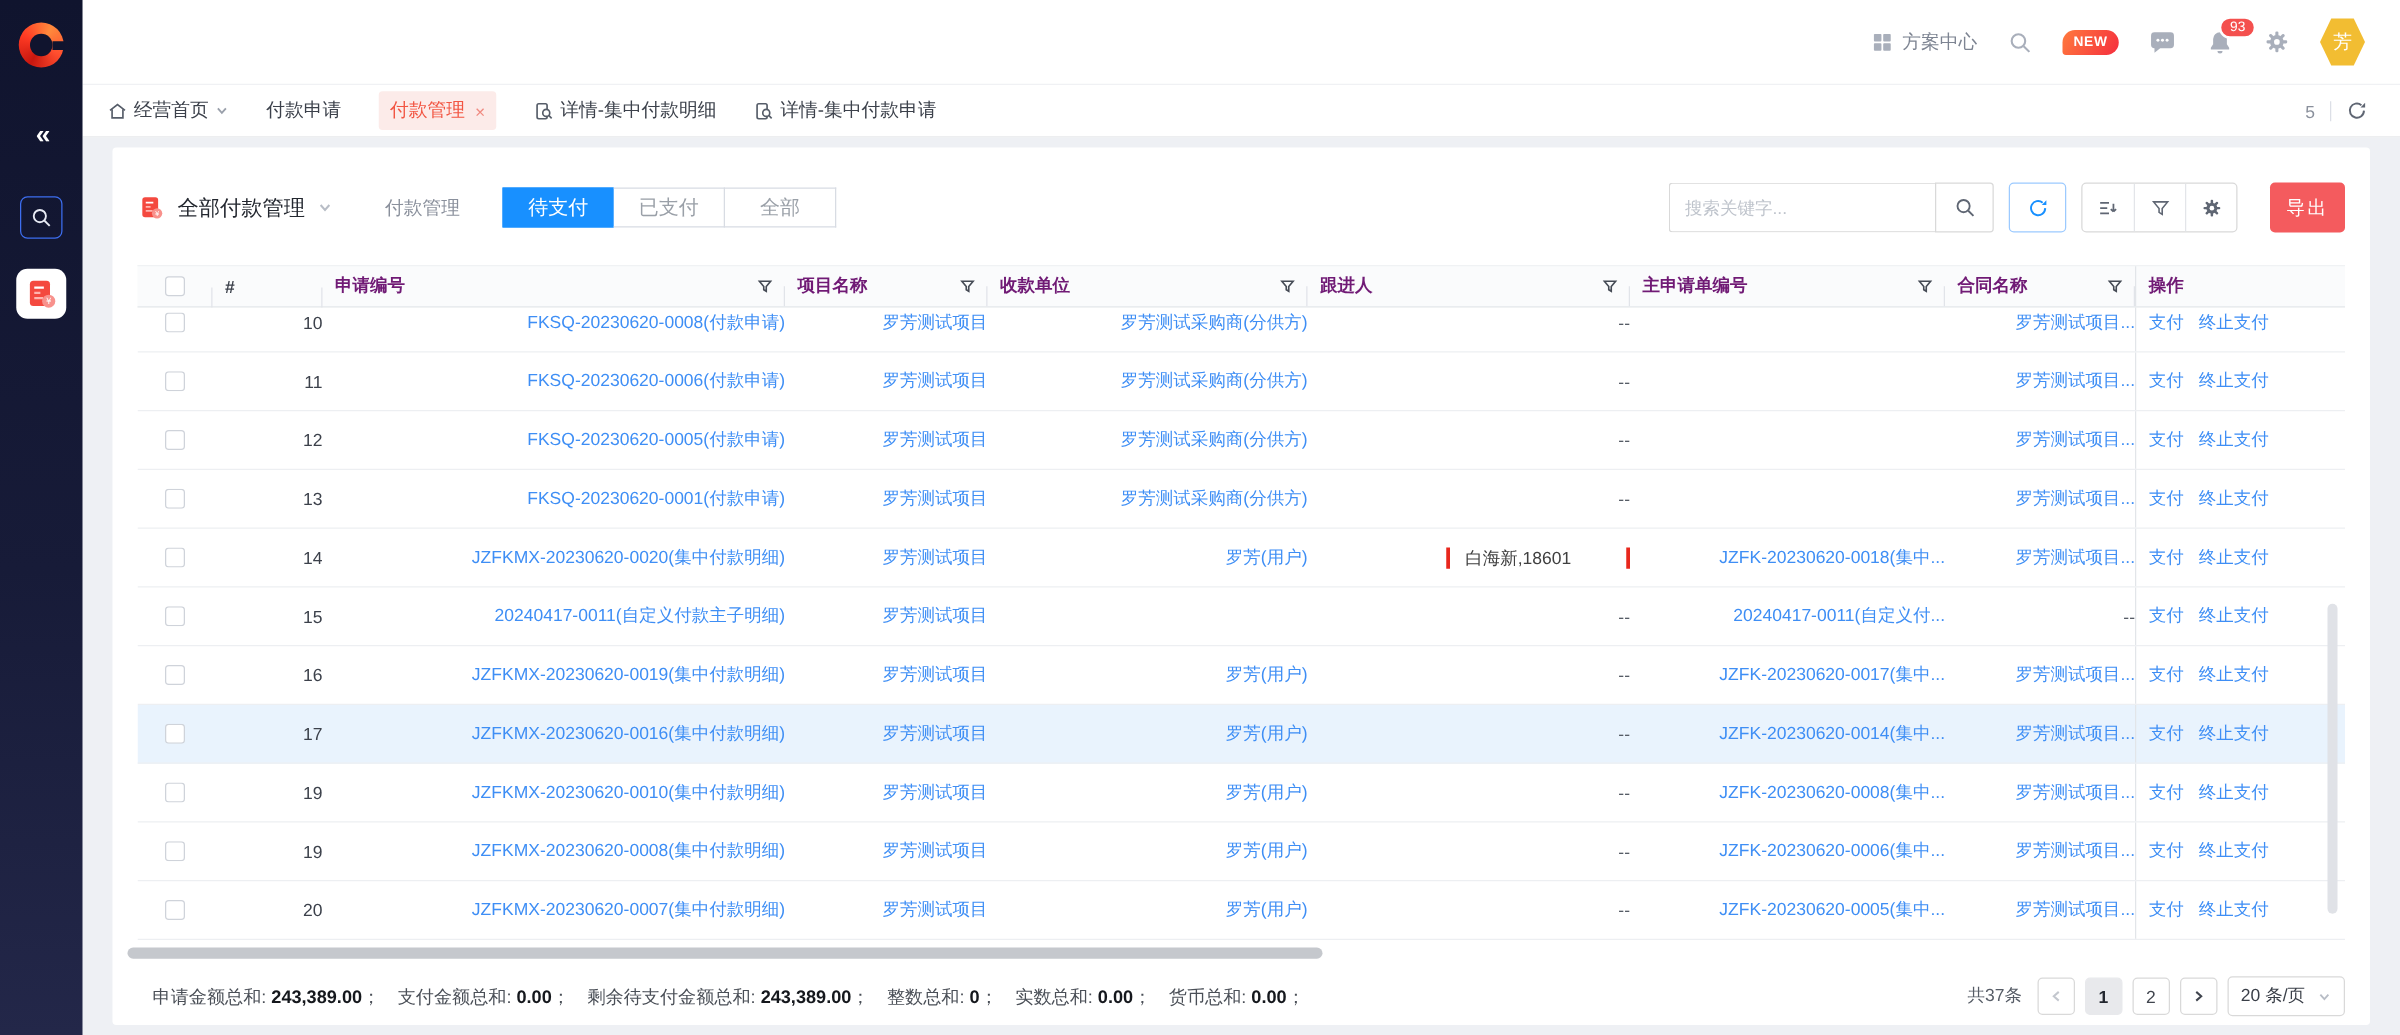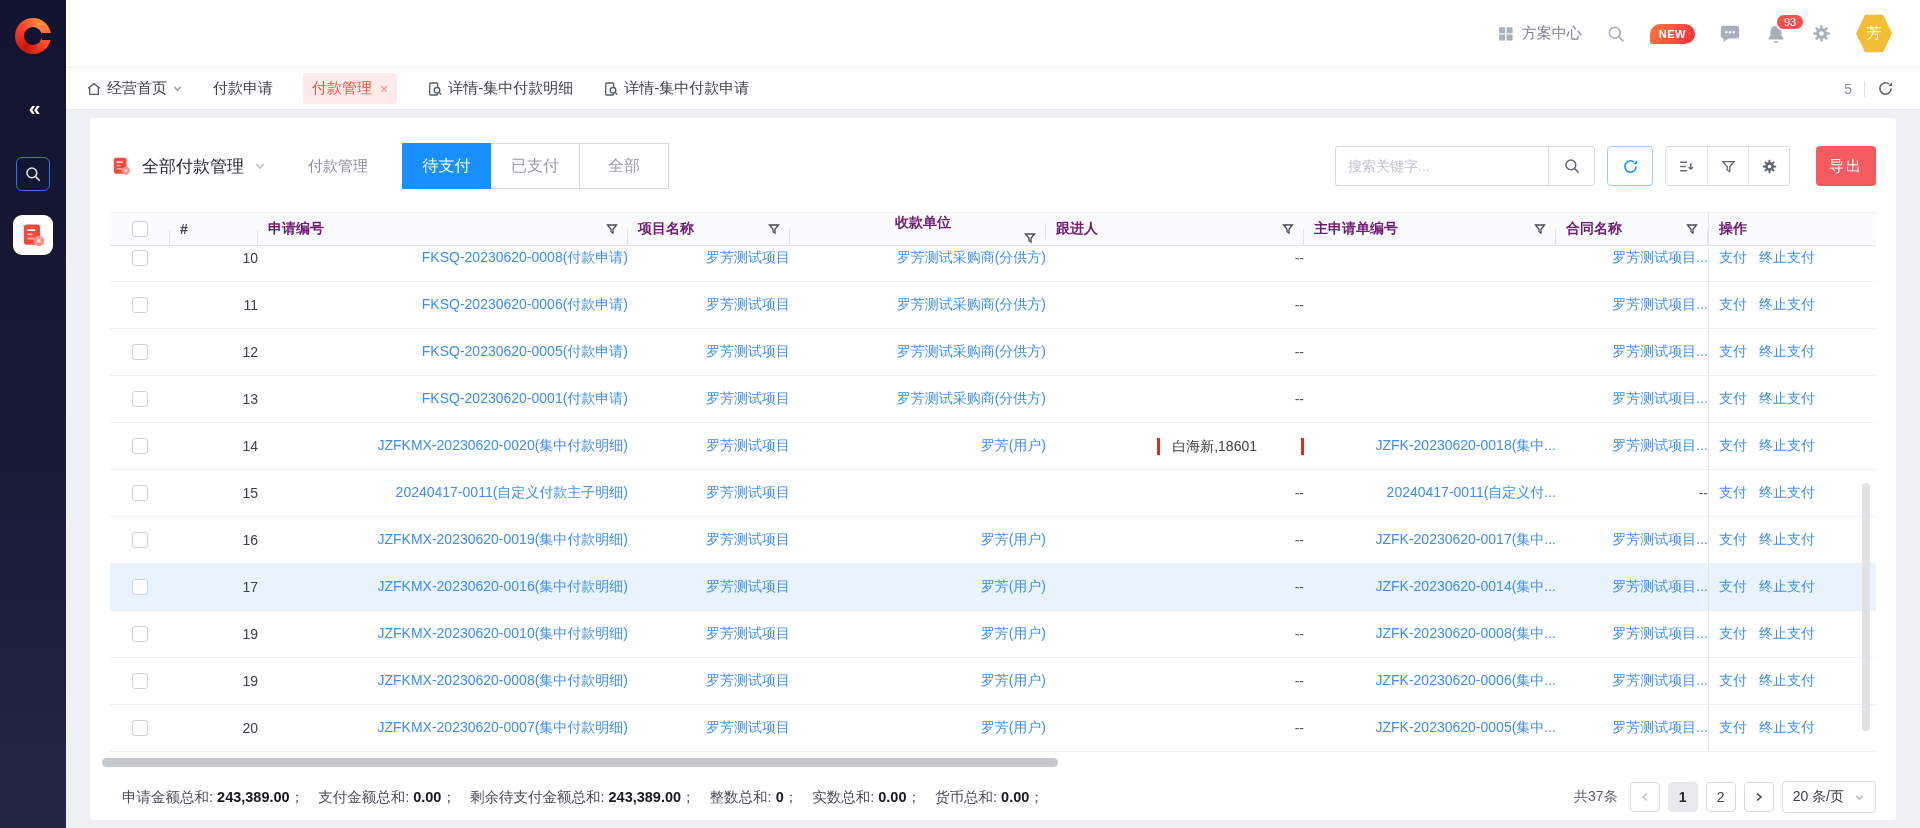--- a/index.html
+++ b/index.html
@@ -50,21 +50,21 @@
 
   
   .main { margin-left:66px; padding:8px 24px 0; }
   .card { background:#fff; height:702px; padding:0 20px; position:relative; border-radius:3px; }
 
   
   .toolbar { display:flex; align-items:center; padding-top:28px; height:68px; }
   .view-title { display:flex; align-items:center; gap:10px; font-size:17px; color:#23272f; cursor:pointer; }
   .view-title .chev { color:#b8bdc6; }
   .module-label { color:#8a909c; font-size:15px; margin-left:42px; }
-  .segments { display:flex; margin-left:34px; height:46px; }
+  .segments { display:flex; margin-left:34px; height:32px; }
   .seg { min-width:89px; padding:0 18px; display:flex; align-items:center; justify-content:center;
     font-size:16px; color:#9aa0a8; background:#fff; border:1px solid #d8dce3; border-left:none; cursor:pointer; }
   .seg:first-child { border-left:1px solid #d8dce3; }
   .seg.active { background:#1890ff; color:#fff; border-color:#1890ff; }
   .toolbar-right { margin-left:auto; display:flex; align-items:center; }
   .search-group { display:flex; height:40px; }
   .search-input { width:213px; height:40px; border:1px solid #d9d9d9; border-right:none; border-radius:3px 0 0 3px;
     padding:0 12px; font-size:14px; color:#303540; outline:none; font-family:inherit; }
   .search-input::placeholder { color:#bfc4cc; }
   .search-btn { width:47px; border:1px solid #d9d9d9; border-radius:0 3px 3px 0; background:#fff;
@@ -87,21 +87,21 @@
   .tbody { height:506px; overflow:hidden; display:flex; flex-direction:column; justify-content:flex-end;text-align:right; }
   .row { min-height:47px; display:flex; align-items:center; border-bottom:1px solid #edeff2; }
   .row.hl { background:#e9f3fd; }
   .cell { padding-left:10px; white-space:nowrap; overflow:hidden; }
   .link { color:#3e8ef5; cursor:pointer; }
   .plain { color:#565c66; }
   .w-sel { width:60px; display:flex; justify-content:center; padding-left:0; }
   .w-num { width:88px; color:#3c414b; }
   .w-apply { width:370px; }
   .w-project { width:162px; }
-  .w-payee { width:256px;flex-direction:column; }
+  .w-payee { width:256px; }
   .w-follow { width:258px; }
   .w-master { width:252px; }
   .w-contract { width:152px; }
   .w-action { width:164px; align-self:stretch; display:flex; align-items:center; gap:12px;
     border-left:1px solid #e2e5e9; }
   .thead .w-action::after { display:none; }
   .checkbox { width:16px; height:16px; border:1px solid #cfd3da; border-radius:3px; background:#fff; cursor:pointer; }
   .red-box { display:inline-block; border:3px solid #e8271d; background:transparent; color:#404040;
     padding:9px 44px 9px 12px; margin:-13px 0; position:relative; z-index:3; }
   .hthumb { position:absolute; left:12px; top:640px; width:956px; height:9px; background:#c5c8cd; border-radius:5px; }

